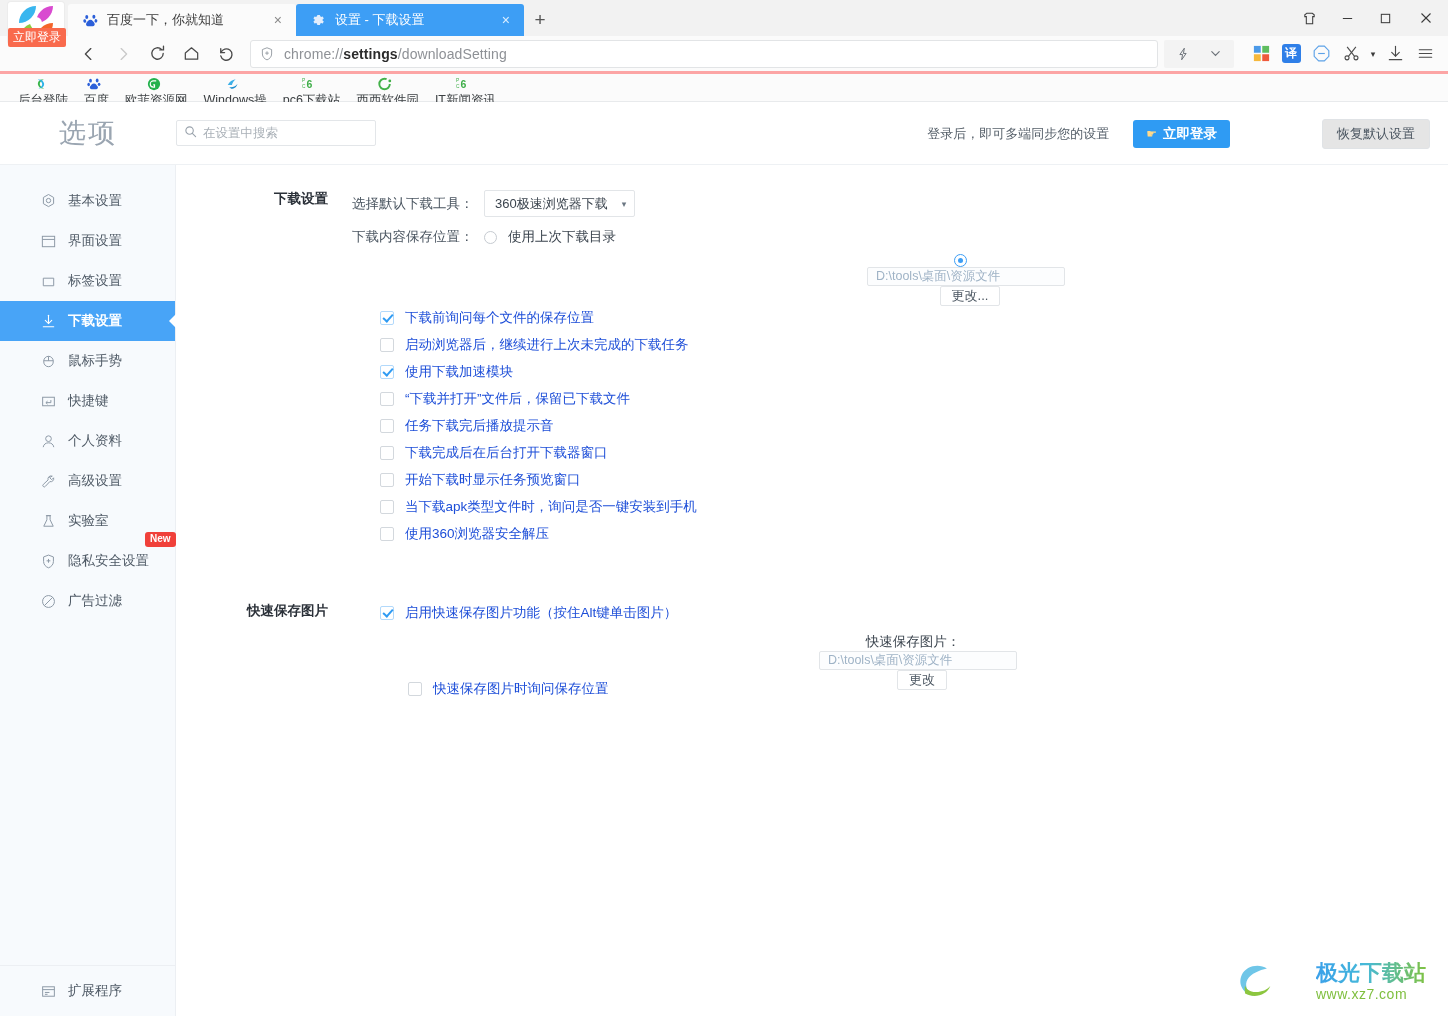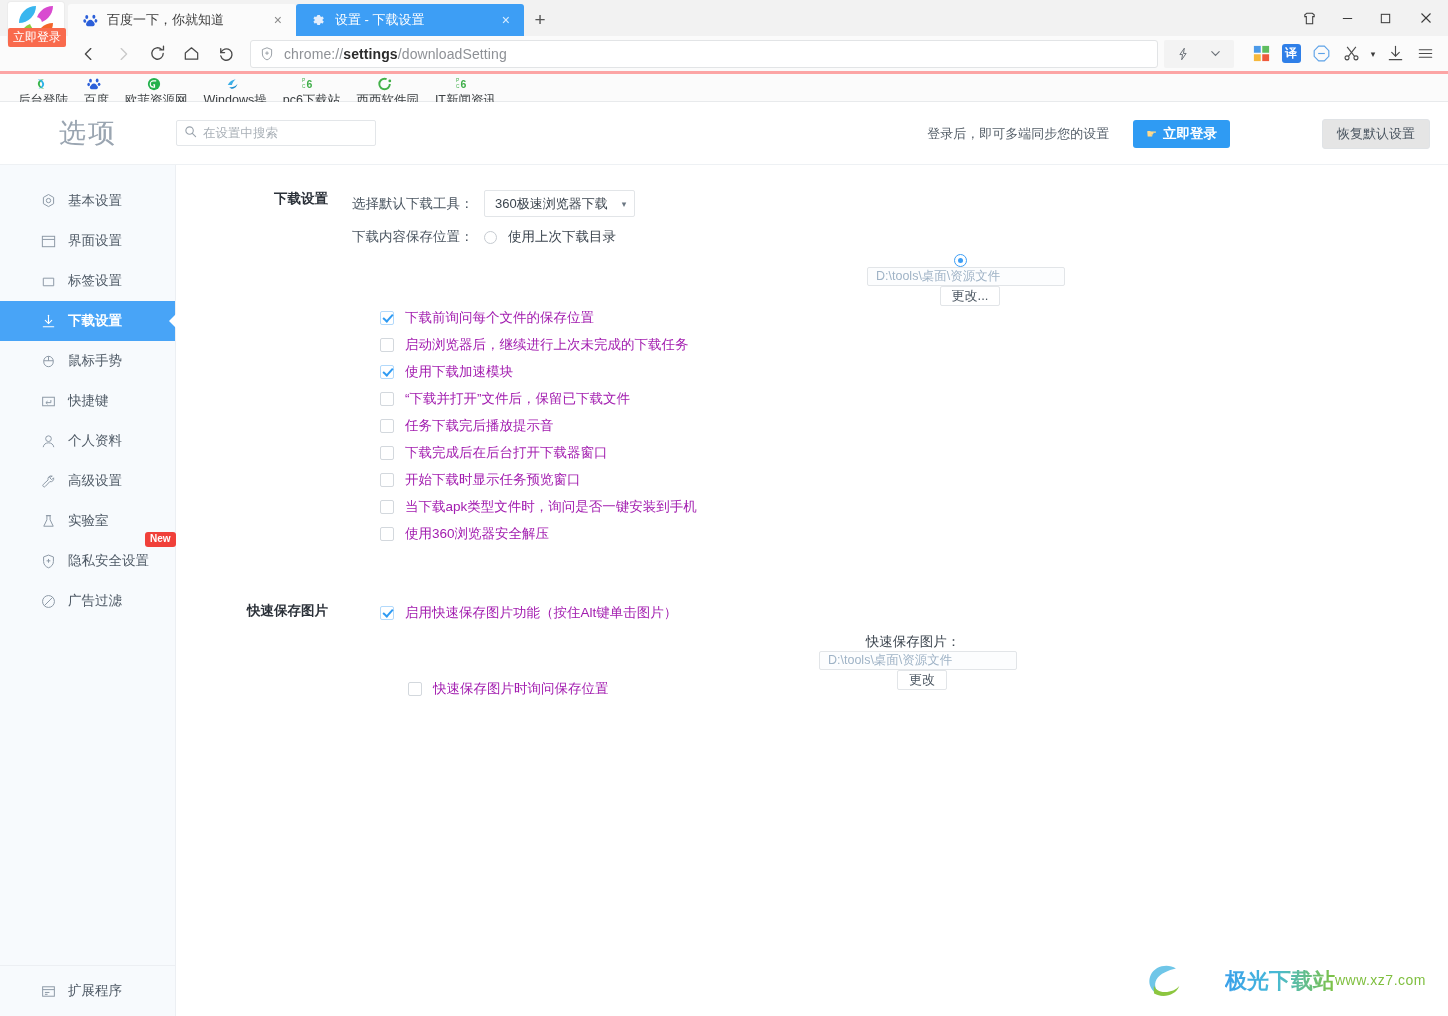--- a/index.html
+++ b/index.html
@@ -261,31 +261,31 @@
     background: #fff; margin-right: 11px; flex: 0 0 14px;
     position: relative;
   }
   .cbox.on { border-color: #b2d9fb; }
   .cbox.on::after {
     content: ""; position: absolute; left: 4px; top: 0px;
     width: 4px; height: 8px;
     border: solid #2f9bf3; border-width: 0 2px 2px 0;
     transform: rotate(42deg);
   }
-  .cb-label { font-size: 13.5px; color: #a21caf; }
+  .cb-label { font-size: 13.5px; color: #1d4ed8; }
 
   .indent-28 { margin-left: 28px; }
   .indent-36 { margin-left: 36px; }
 
   .watermark {
     position: absolute; right: 22px; bottom: 14px;
     display: flex; align-items: center; gap: 6px;
   }
   .wm-swoosh { width: 42px; height: 42px; }
-  .wm-txt { display: flex; flex-direction: row; line-height: 1; margin-left: 33px; }
+  .wm-txt { display: flex; flex-direction: column; line-height: 1; margin-left: 33px; }
   .wm-cn {
     font-size: 22px; font-weight: bold;
     background: linear-gradient(90deg,#3aa0ea,#46b9d8 45%,#7fc242);
     -webkit-background-clip: text; background-clip: text; color: transparent;
   }
   .wm-en { font-size: 14px; color: #7fbf3f; letter-spacing: 0.5px; margin-top:3px;}
 </style>
 </head>
 <body>
 

